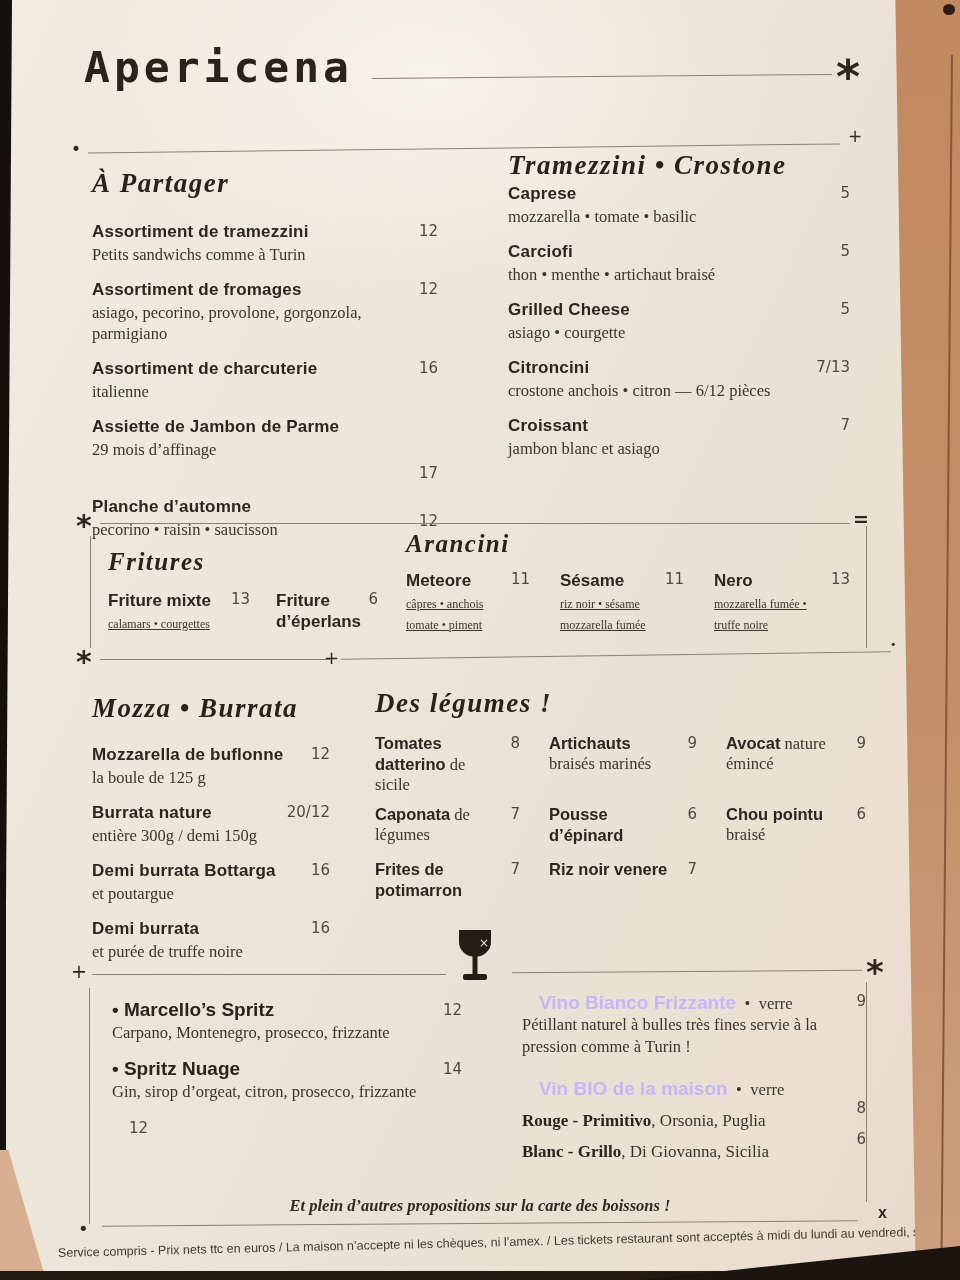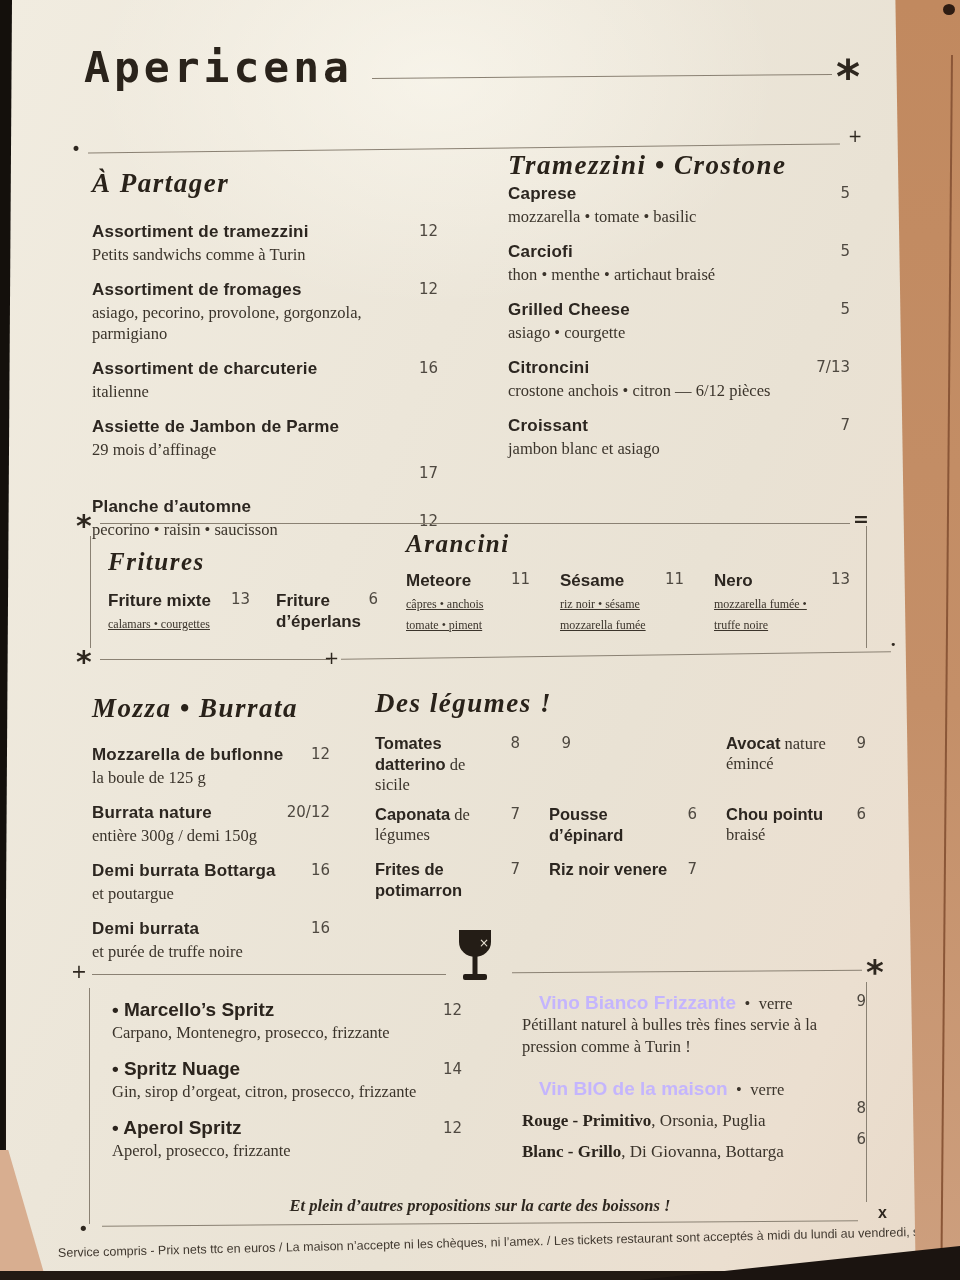--- a/index.html
+++ b/index.html
@@ -271,20 +271,22 @@
           <div class="leg-text"><span class="leg-name">Caponata</span>
             <span>de légumes</span></div>
           <div class="price leg-price">7</div>
         </div>
         <div class="leg-cell">
           <div class="leg-text"><span class="leg-name">Frites de potimarron</span>
             <span></span></div>
           <div class="price leg-price">7</div>
         </div>
         <div class="leg-cell">
+          <div class="leg-text"><span class="leg-name">Artichauts</span>
+            <span>braisés marinés</span></div>
           <div class="price leg-price">9</div>
         </div>
         <div class="leg-cell">
           <div class="leg-text"><span class="leg-name">Pousse d’épinard</span>
             <span></span></div>
           <div class="price leg-price">6</div>
         </div>
         <div class="leg-cell">
           <div class="leg-text"><span class="leg-name">Riz noir venere</span>
             <span></span></div>
@@ -330,24 +332,20 @@
         <div class="price" style="min-width:36px;padding-top:3px;">12</div>
       </div>
       <div class="sp-item">
         <div class="sp-text">
             <div class="sp-name"><span>•</span> <span>Spritz Nuage</span></div>
           <div class="sp-desc">Gin, sirop d’orgeat, citron, prosecco, frizzante</div>
           </div>
         <div class="price" style="min-width:36px;padding-top:3px;">14</div>
       </div>
       <div class="sp-item">
-        <div class="sp-text">
-            <div class="sp-name"><span>•</span> <span>Aperol Spritz</span></div>
-          <div class="sp-desc">Aperol, prosecco, frizzante</div>
-          </div>
         <div class="price" style="min-width:36px;padding-top:3px;">12</div>
       </div>
     </div>
 
     <div class="col" style="left:522px;top:992px;width:344px;">
       <div class="wine-head">
         <div style="flex:1;">
           <span class="wine-name">Vino Bianco Frizzante</span>
           <span class="wine-unit" style="padding:0 4px;">•</span>
           <span class="wine-unit">verre</span>
@@ -360,21 +358,21 @@
           <span class="wine-name">Vin BIO de la maison</span>
           <span class="wine-unit" style="padding:0 4px;">•</span>
           <span class="wine-unit">verre</span>
         </div>
       </div>
       <div class="bottle">
         <div style="flex:1;"><b>Rouge - Primitivo</b><span>, Orsonia, Puglia</span></div>
         <div class="price" style="min-width:20px;margin-top:-12px;">8</div>
       </div>
       <div class="bottle">
-        <div style="flex:1;"><b>Blanc - Grillo</b><span>, Di Giovanna, Bottarga</span></div>
+        <div style="flex:1;"><b>Blanc - Grillo</b><span>, Di Giovanna, Sicilia</span></div>
         <div class="price" style="min-width:20px;margin-top:-12px;">6</div>
       </div>
     </div>
 
     <div class="note">Et plein d’autres propositions sur la carte des boissons !</div>
 
     <div class="footer">Service compris - Prix nets ttc en euros  / La maison n’accepte ni les chèques, ni l’amex.  / Les tickets restaurant sont acceptés à midi du lundi au vendredi, sauf jours fériés.</div>
   </div>
 
   <div class="edge-left"></div>

